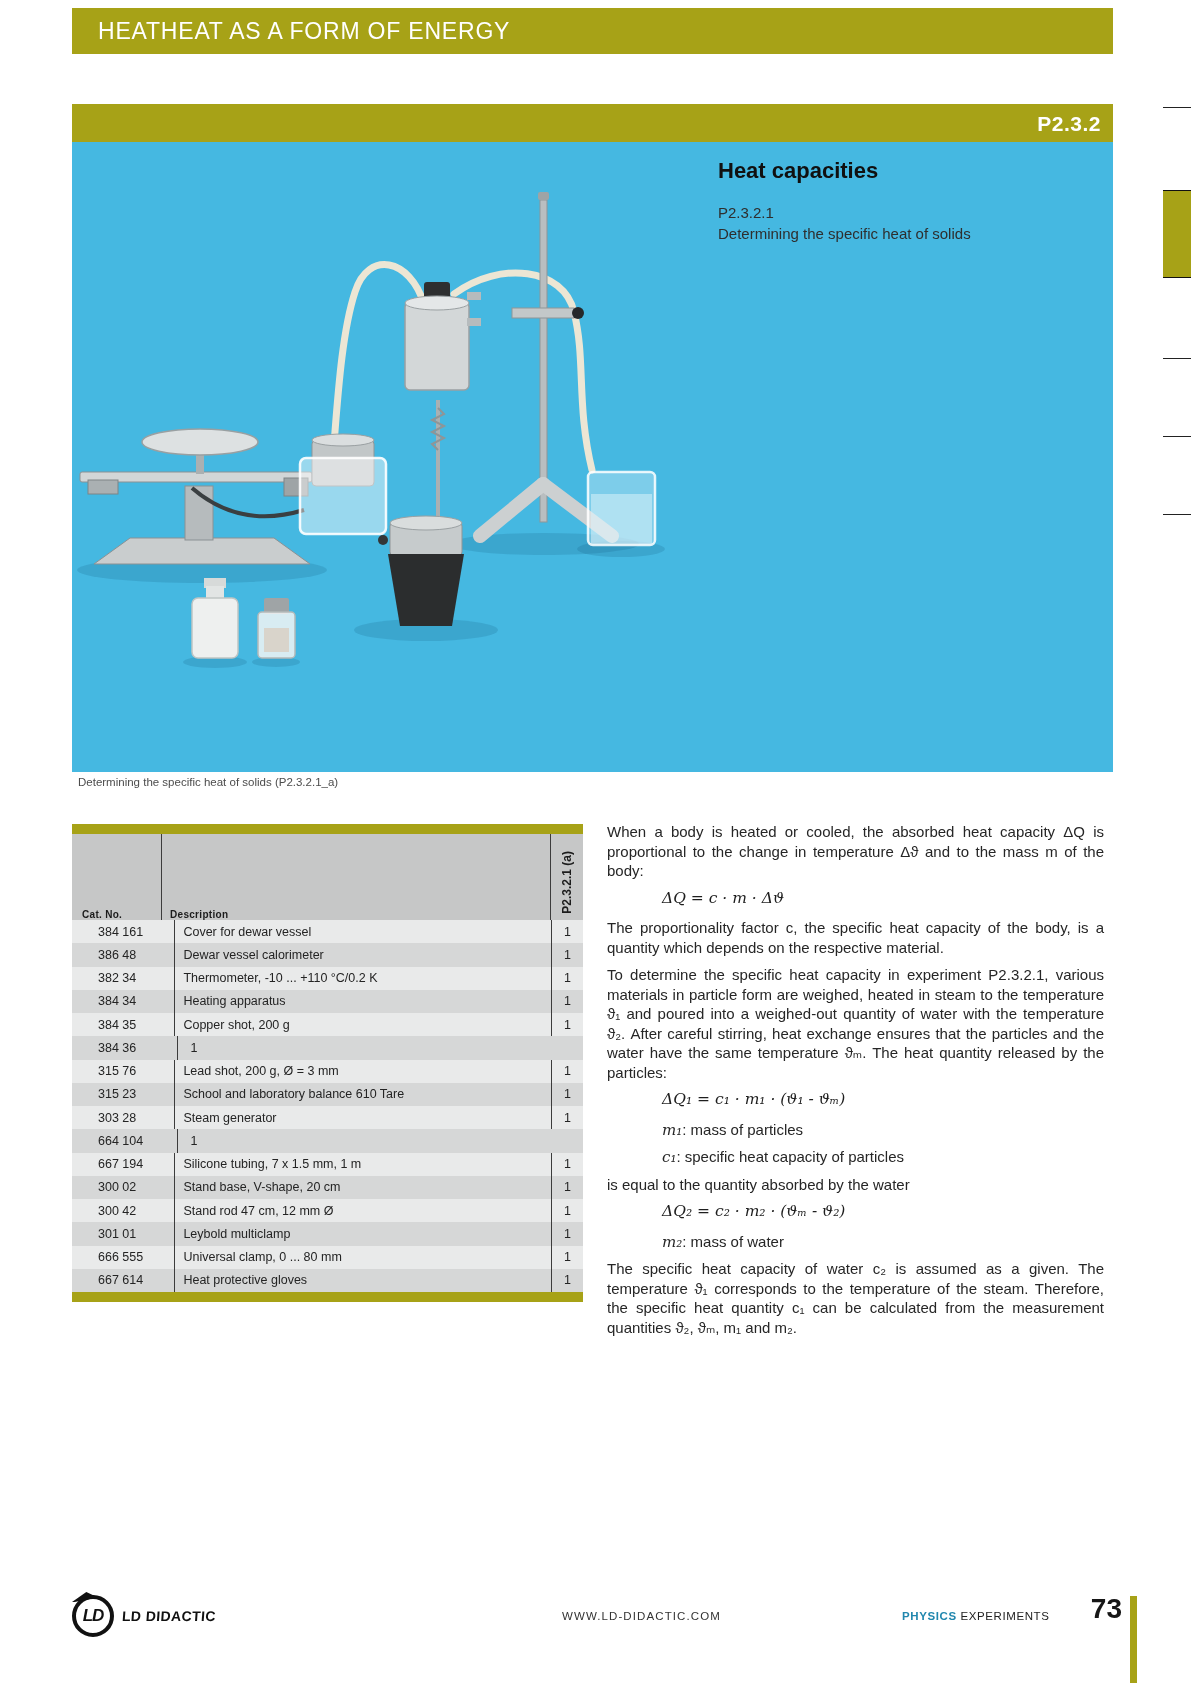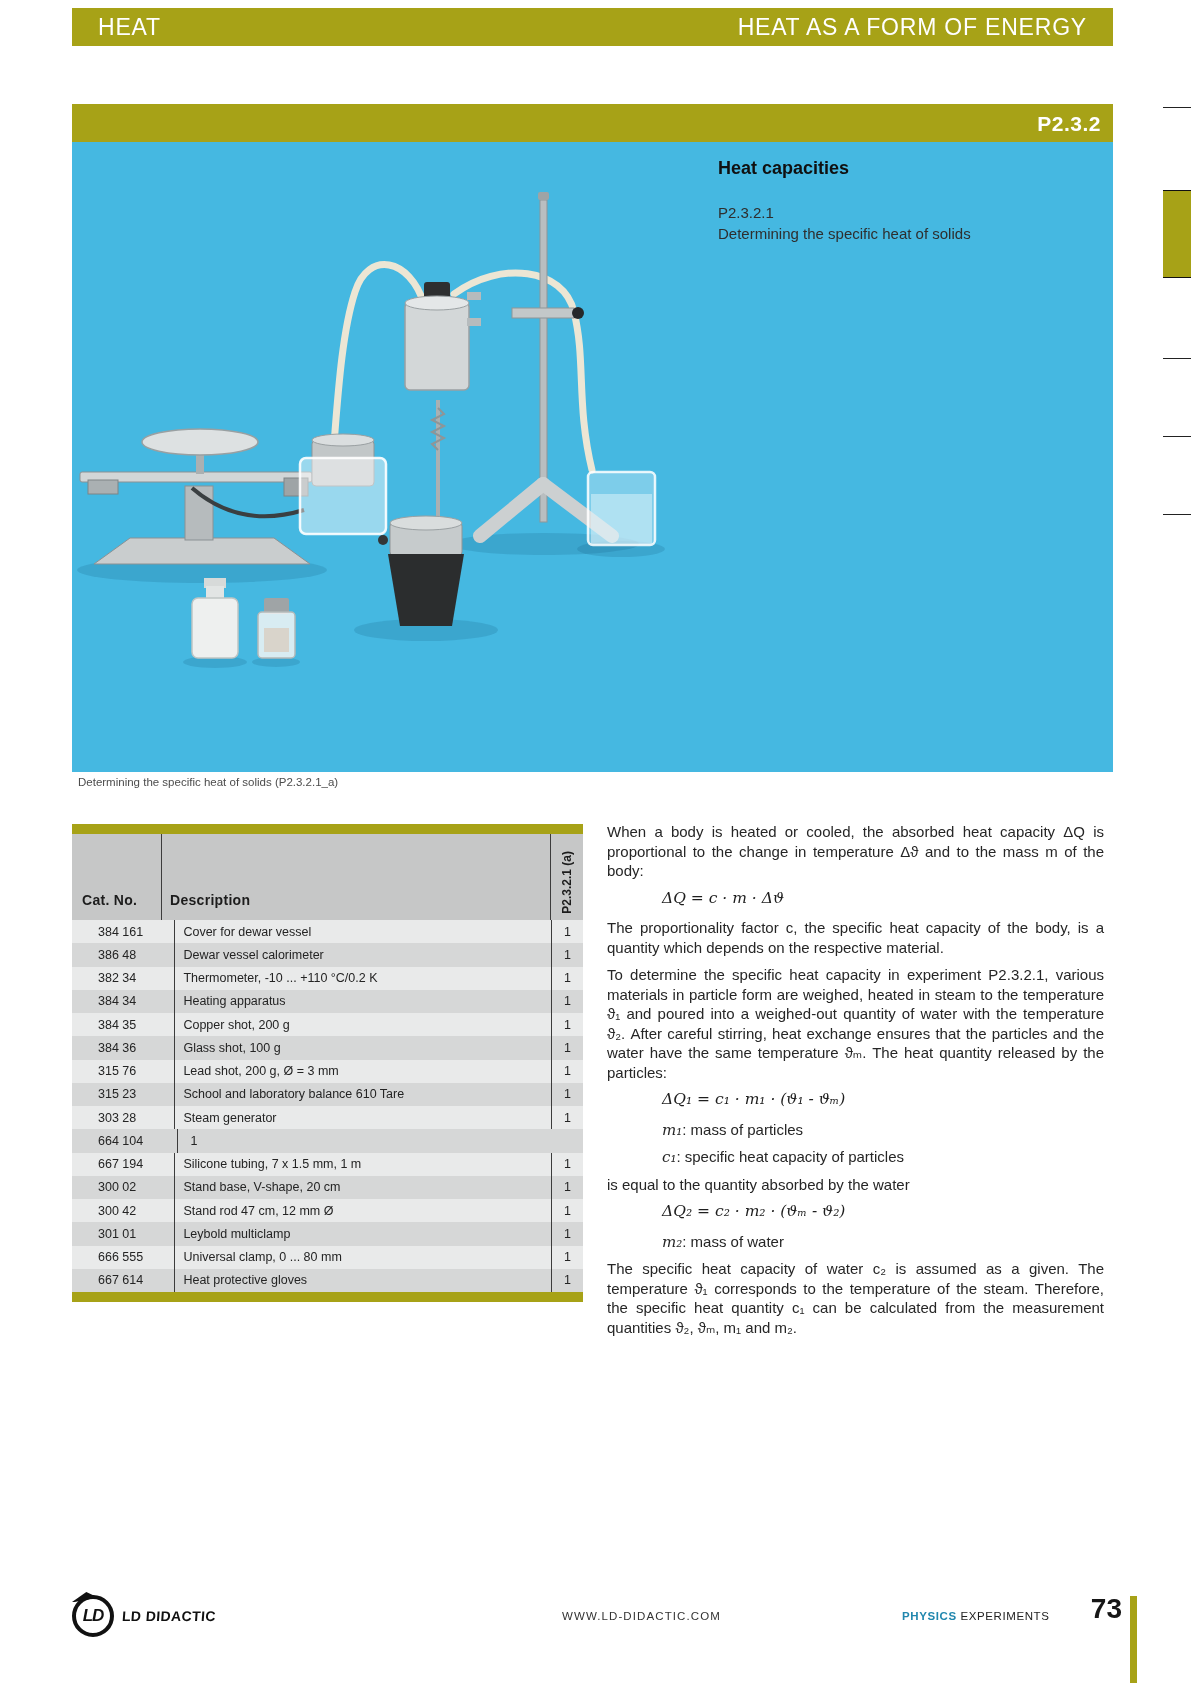--- a/index.html
+++ b/index.html
@@ -8,53 +8,53 @@
     --brand-blue:#2187ae;
   }
   *{box-sizing:border-box;}
   html,body{margin:0;padding:0;}
   body{
     width:1191px;height:1683px;position:relative;background:#ffffff;overflow:hidden;
     font-family:"Liberation Sans","DejaVu Sans",sans-serif;color:#222;
   }
   
   .top-bar{
-    position:absolute;left:72px;top:8px;width:1041px;height:38px;
+    position:absolute;left:72px;top:8px;width:1041px;height:46px;
     background:var(--olive);color:#fff;
-    display:flex;justify-content:space-between;align-items:center;
+    display:flex;justify-content:flex-start;align-items:center;
     padding:0 26px;font-size:23px;letter-spacing:.8px;font-weight:400;
   }
   
   .code-bar{
     position:absolute;left:72px;top:104px;width:1041px;height:40px;
     background:var(--olive);color:#fff;
     display:flex;justify-content:flex-end;align-items:center;
     padding-right:12px;font-size:21px;font-weight:bold;letter-spacing:.5px;
   }
   
   .hero{
     position:absolute;left:72px;top:142px;width:1041px;height:630px;
     background:var(--photo-blue);
   }
-  .hero-title{position:absolute;left:646px;top:16px;font-size:18px;font-weight:bold;color:#101010;}
+  .hero-title{position:absolute;left:646px;top:16px;font-size:22px;font-weight:bold;color:#101010;}
   .hero-sub{position:absolute;left:646px;top:60px;font-size:15px;line-height:21px;color:#2e2e2e;}
   .hero svg{position:absolute;left:0;top:0;}
   
   .caption{position:absolute;left:78px;top:776px;font-size:11.5px;color:#4c4c4c;}
   
   .eq-table{position:absolute;left:72px;top:824px;width:511px;}
   .t-topbar{height:10px;background:var(--olive);}
   .t-botbar{height:10px;background:var(--olive);}
   .t-head{height:86px;background:#c6c7c7;display:flex;}
   .col-cat{width:89px;padding-left:10px;}
   .col-desc{width:389px;padding-left:8px;border-left:1px solid #3c3c3c;}
   .col-qty{width:33px;border-left:1px solid #3c3c3c;text-align:center;}
   .t-head .col-cat,.t-head .col-desc{
-    display:flex;align-items:flex-end;padding-bottom:12px;
-    font-weight:bold;font-size:14px;color:#1c1c1c;letter-spacing:.3px;
+    display:flex;align-items:flex-end;
+    font-weight:bold;font-size:10px;color:#1c1c1c;letter-spacing:.3px;
   }
   .t-head .col-qty{display:flex;align-items:flex-end;justify-content:center;padding-bottom:6px;}
   .rot{
     writing-mode:vertical-rl;transform:rotate(180deg);
     font-weight:bold;font-size:12px;color:#1c1c1c;white-space:nowrap;
   }
   .trow{display:flex;height:23.25px;font-size:12.5px;color:#242424;padding-left:16px;}
   .trow>div{display:flex;align-items:center;}
   .trow .col-qty{justify-content:center;}
   .trow:nth-child(odd){background:#e9eaea;}
@@ -225,21 +225,20 @@
         <div class="col-desc">Heating apparatus</div>
         <div class="col-qty">1</div>
       </div>
       <div class="trow">
         <div class="col-cat">384 35</div>
         <div class="col-desc">Copper shot, 200 g</div>
         <div class="col-qty">1</div>
       </div>
       <div class="trow">
         <div class="col-cat">384 36</div>
-        <div class="col-desc">Glass shot, 100 g</div>
         <div class="col-qty">1</div>
       </div>
       <div class="trow">
         <div class="col-cat">315 76</div>
         <div class="col-desc">Lead shot, 200 g, Ø = 3 mm</div>
         <div class="col-qty">1</div>
       </div>
       <div class="trow">
         <div class="col-cat">315 23</div>
         <div class="col-desc">School and laboratory balance 610 Tare</div>

